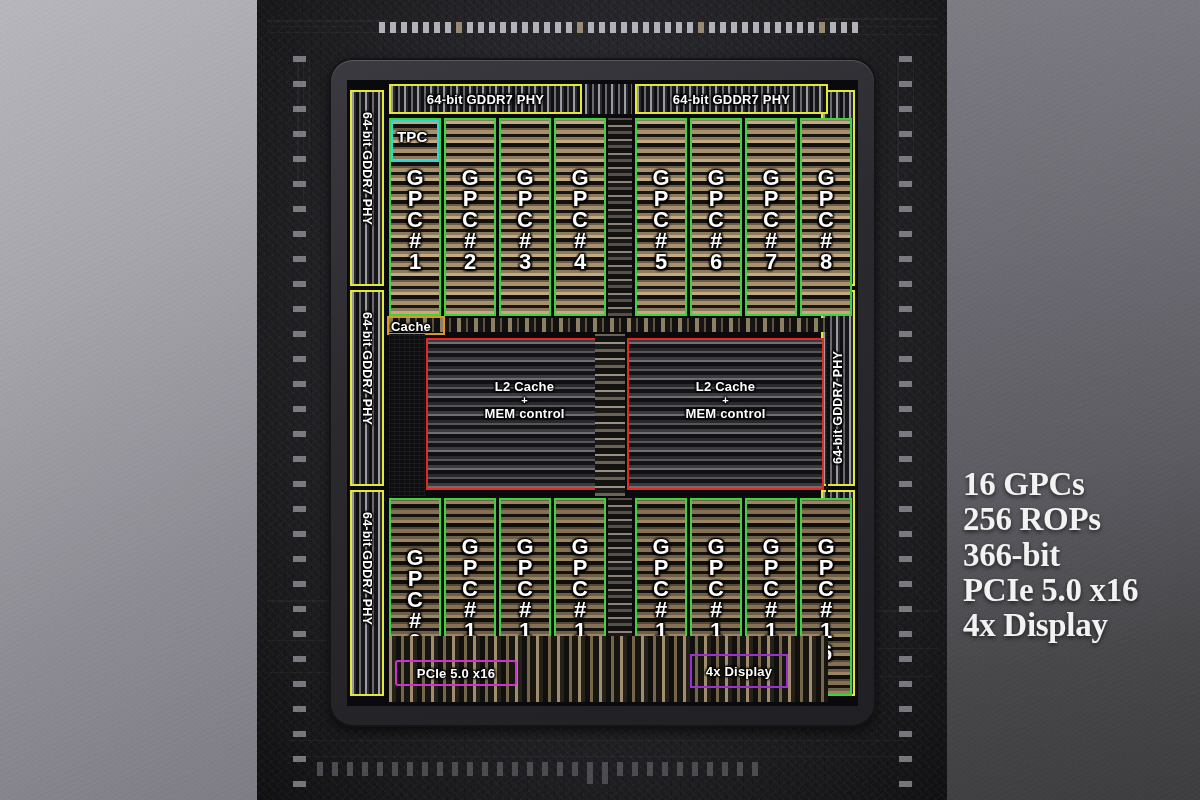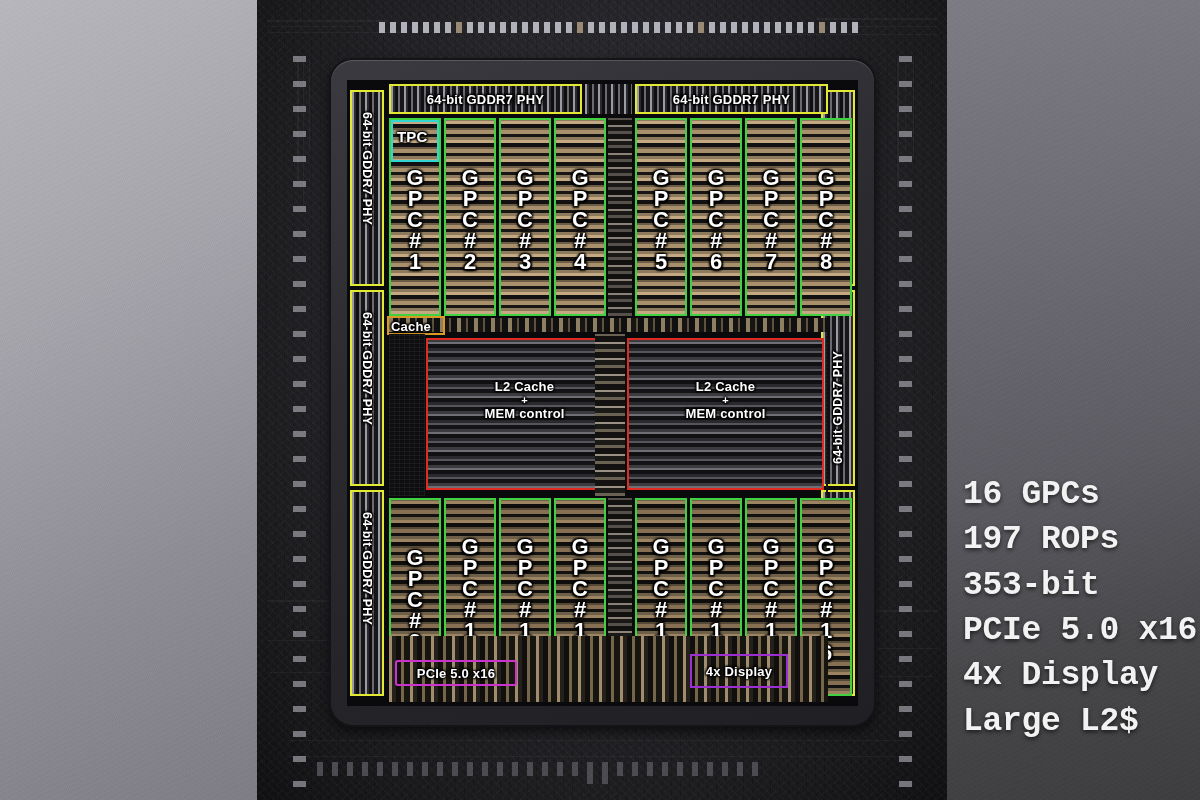--- a/index.html
+++ b/index.html
@@ -162,24 +162,23 @@
                  1.5px -1.5px 2px #000, -1.5px -1.5px 2px #000;
   }
   .gpc-label span { display: block; }
 
   
   .specs {
     position: absolute; left: 963px; top: 467px; width: 237px;
     color: #f2f2f2;
   }
   .spec {
-    font-family: Liberation Mono, monospace; font-weight: bold;
+    font-family: Liberation Serif, serif; font-weight: bold;
     line-height: 1.04; margin-bottom: 1px; letter-spacing: -0.3px;
     text-shadow: 0 2px 4px rgba(0,0,0,.65);
-    margin-top: 11px;
   }
   .spec.s1 { font-size: 33px; }
   .spec.s2 { font-size: 27px; }
   .spec.s3 { font-size: 25px; }
 </style>
 </head>
 <body>
 
 <div id="root">
 
@@ -533,20 +532,19 @@
       <div class="si" style="left: 479px; top: 254px; width: 2px; height: 162px;"></div>
       <div class="si" style="left: 42px; top: 556px; width: 439px; height: 66px; background-image: repeating-linear-gradient(90deg, rgb(161, 141, 110) 0px, rgb(161, 141, 110) 3px, rgb(36, 33, 27) 3px, rgb(36, 33, 27) 7px, rgb(16, 15, 13) 7px, rgb(16, 15, 13) 12px, rgb(117, 101, 73) 12px, rgb(117, 101, 73) 15px, rgb(23, 21, 15) 15px, rgb(23, 21, 15) 21px), repeating-linear-gradient(0deg, rgba(0, 0, 0, 0.4) 0px, rgba(0, 0, 0, 0.4) 2px, transparent 2px, transparent 10px);"></div>
       <div class="box box-pcie" style="left: 48px; top: 580px; width: 122px; height: 26px;"></div>
       <div class="lbl lbl-io" style="left: 109px; top: 586px; transform: translateX(-50%);">PCIe 5.0 x16</div>
       <div class="box box-disp" style="left: 343px; top: 574px; width: 98px; height: 34px;"></div>
       <div class="lbl lbl-io" style="left: 392px; top: 584px; transform: translateX(-50%);">4x Display</div>
     </div>
 
   <div class="specs" id="specs">
       <div class="spec s1">16 GPCs</div>
-      <div class="spec s1">197 ROPs</div>
-      <div class="spec s1">353-bit</div>
+      <div class="spec s1">256 ROPs</div>
+      <div class="spec s1">366-bit</div>
       <div class="spec s1">PCIe 5.0 x16</div>
       <div class="spec s1">4x Display</div>
-      <div class="spec s1">Large L2$</div>
     </div>
 
 </div>
 
 </body></html>

